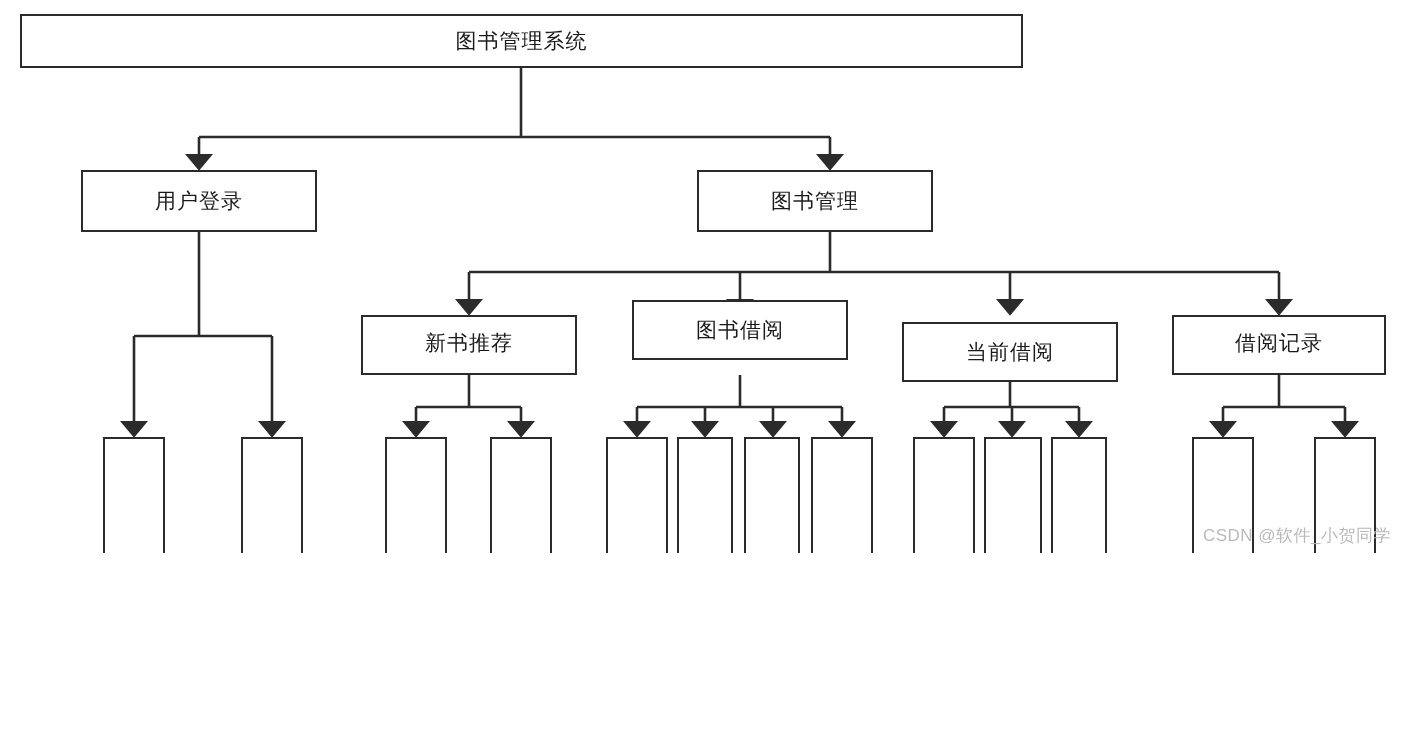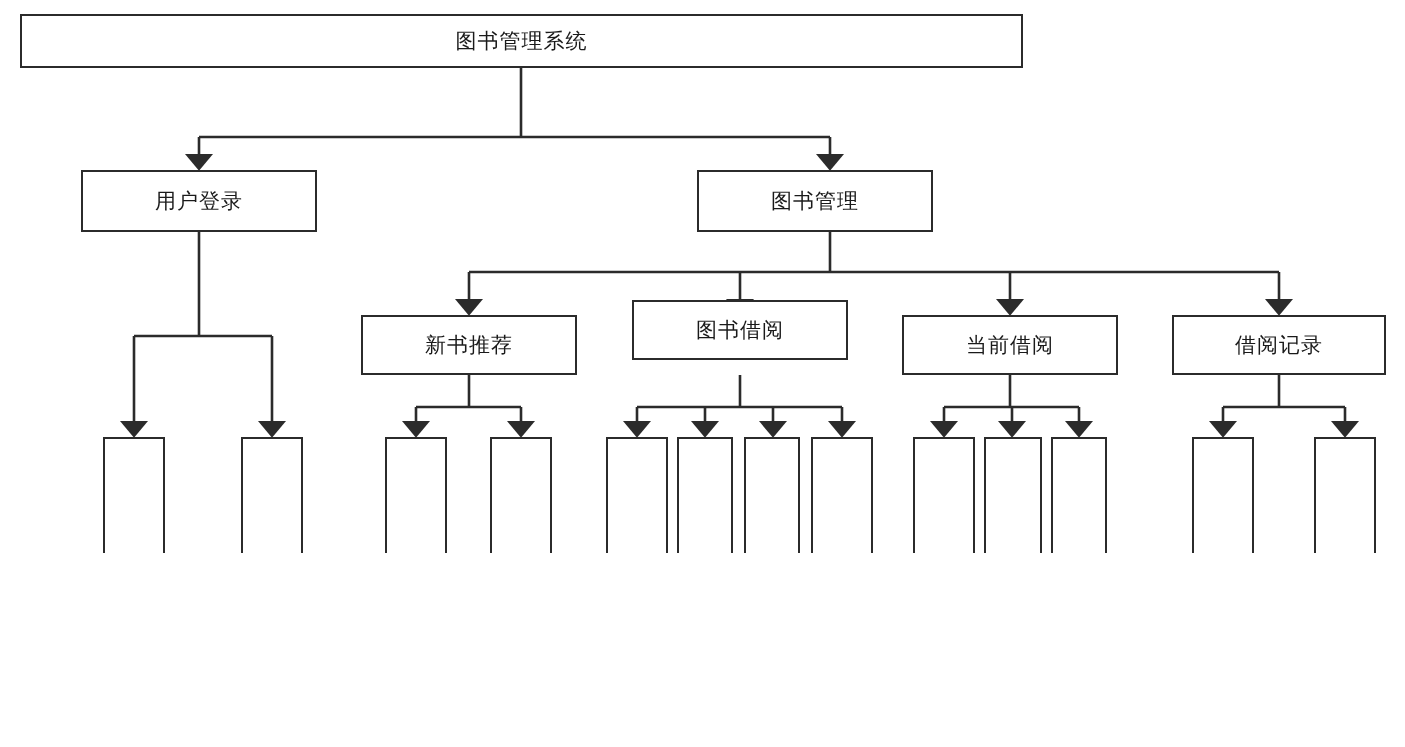--- a/index.html
+++ b/index.html
@@ -126,30 +126,30 @@
     <span>图书管理系统</span>
   </div>
 
   <div class="node h" style="left:81px; top:170px; width:236px; height:62px;">
     <span>用户登录</span>
   </div>
   <div class="node h" style="left:697px; top:170px; width:236px; height:62px;">
     <span>图书管理</span>
   </div>
 
-  <div class="node h" style="left:361px; top:315px; width:216px; height:60px;">
+  <div class="node h" style="left:361px; top:315px; width:216px; height:60px;font-family:Liberation Mono, monospace;">
     <span>新书推荐</span>
   </div>
   <div class="node h" style="left:632px; top:300px; width:216px; height:60px;">
     <span>图书借阅</span>
   </div>
-  <div class="node h" style="left:902px; top:315px; width:216px; height:60px;">
+  <div class="node h" style="left:902px; top:322px; width:216px; height:60px;">
     <span>当前借阅</span>
   </div>
-  <div class="node h" style="left:1172px; top:315px; width:214px; height:60px;">
+  <div class="node h" style="left:1172px; top:315px; width:214px; height:60px;font-family:Liberation Mono, monospace;">
     <span>借阅记录</span>
   </div>
 
   <div class="node v" style="left:103px; top:437px; width:62px; height:298px;">
     <span>用户登录</span>
   </div>
   <div class="node v" style="left:241px; top:437px; width:62px; height:298px;">
     <span>注销登录</span>
   </div>
 
@@ -183,14 +183,15 @@
     <span>确认归还（管理员）</span>
   </div>
 
   <div class="node v" style="left:1192px; top:437px; width:62px; height:298px;">
     <span>新增借阅记录</span>
   </div>
   <div class="node v" style="left:1314px; top:437px; width:62px; height:298px;">
     <span>查询借阅记录</span>
   </div>
 
+  <div class="watermark">CSDN @软件_小贺同学</div>
 
 </div>
 
 </body></html>

